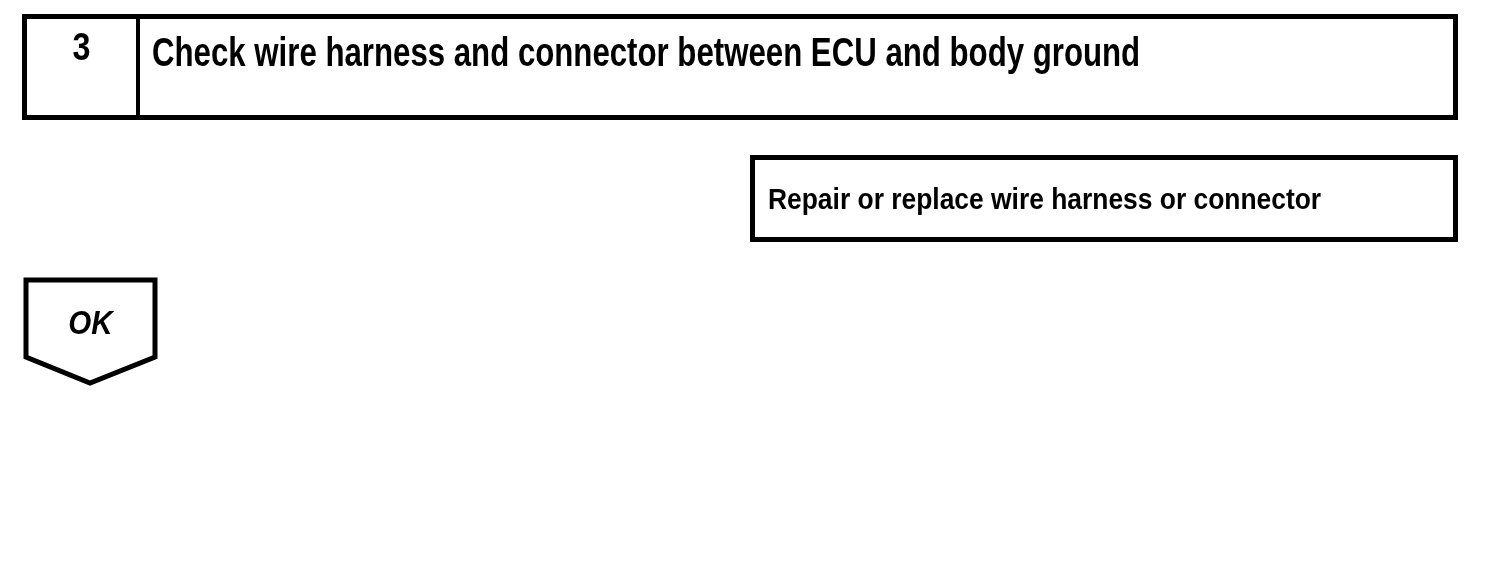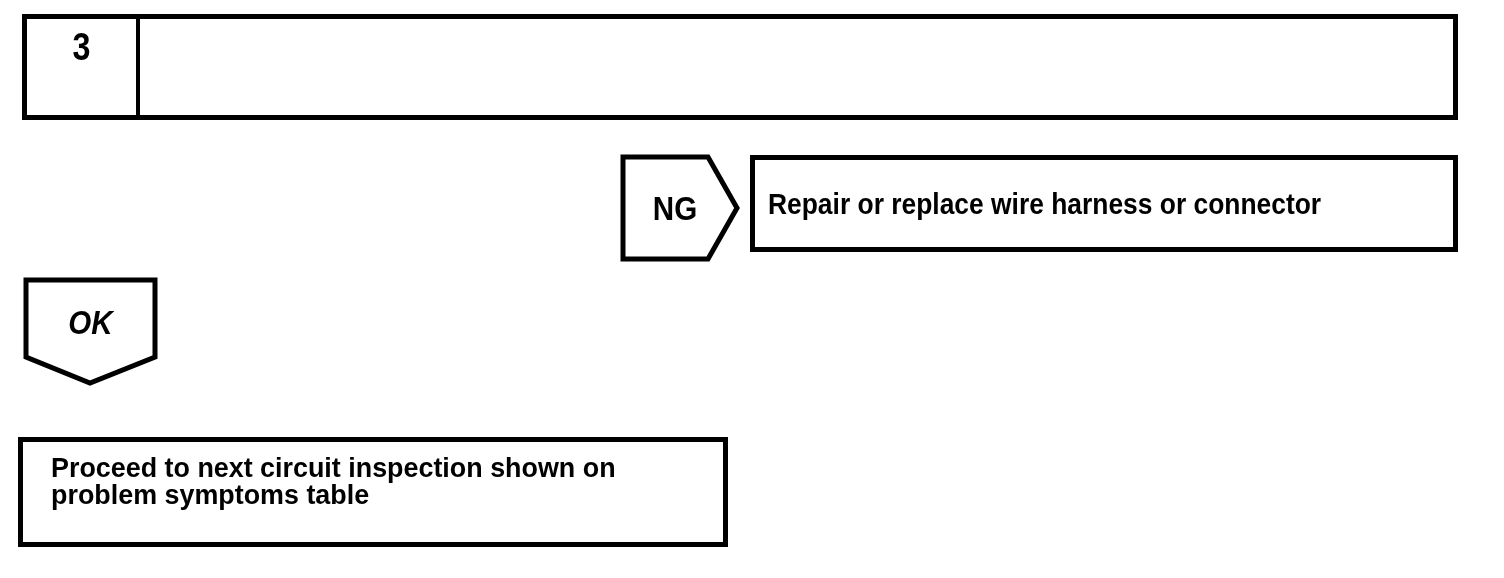--- a/index.html
+++ b/index.html
@@ -65,21 +65,21 @@
     font-size: 34px;
     line-height: 1;
     transform: scaleX(0.87);
   }
   .ng-shape { left: 620px; top: 154px; width: 120px; height: 108px; }
   .ng-label { left: 0; top: 0; width: 110px; height: 108px; }
   .ok-shape { left: 23px; top: 277px; width: 135px; height: 109px; font-style: italic; }
   .ok-label { left: 0; top: 5px; width: 135px; height: 80px; }
   
   .ng-action-box {
-    left: 750px; top: 155px; width: 708px; height: 97px;
+    left: 750px; top: 155px; width: 708px; height: 87px;
     display: flex; align-items: center;
     padding-left: 13px;
   }
   .action-text {
     font-size: 30px;
     line-height: 1;
     display: inline-block;
     white-space: nowrap;
     transform: scaleX(0.88);
     transform-origin: 0 50%;
@@ -98,38 +98,31 @@
 </style>
 </head>
 <body>
 
 <div class="page">
 
   <div class="box step-box">
     <div class="step-number-cell">
       <span class="step-number">3</span>
     </div>
+    <div class="step-title-cell">
+      <span class="step-title">Check wire harness and connector between ECU and body ground</span>
+    </div>
   </div>
 
-  <div class="shape ng-shape">
-    <svg width="120" height="108" viewBox="0 0 120 108">
-      <polygon points="3,3 88,3 117,54 88,105 3,105"></polygon>
-    </svg>
-    <div class="shape-label ng-label">NG</div>
-  </div>
 
   <div class="box ng-action-box">
     <span class="action-text">Repair or replace wire harness or connector</span>
   </div>
 
   <div class="shape ok-shape">
     <svg width="135" height="109" viewBox="0 0 135 109">
       <polygon points="3,3 132,3 132,80 67,106 3,80"></polygon>
     </svg>
     <div class="shape-label ok-label">OK</div>
   </div>
 
-  <div class="box ok-action-box">
-    <div class="ok-action-line">Proceed to next circuit inspection shown on</div>
-    <div class="ok-action-line">problem symptoms table</div>
-  </div>
 
 </div>
 
 </body></html>

